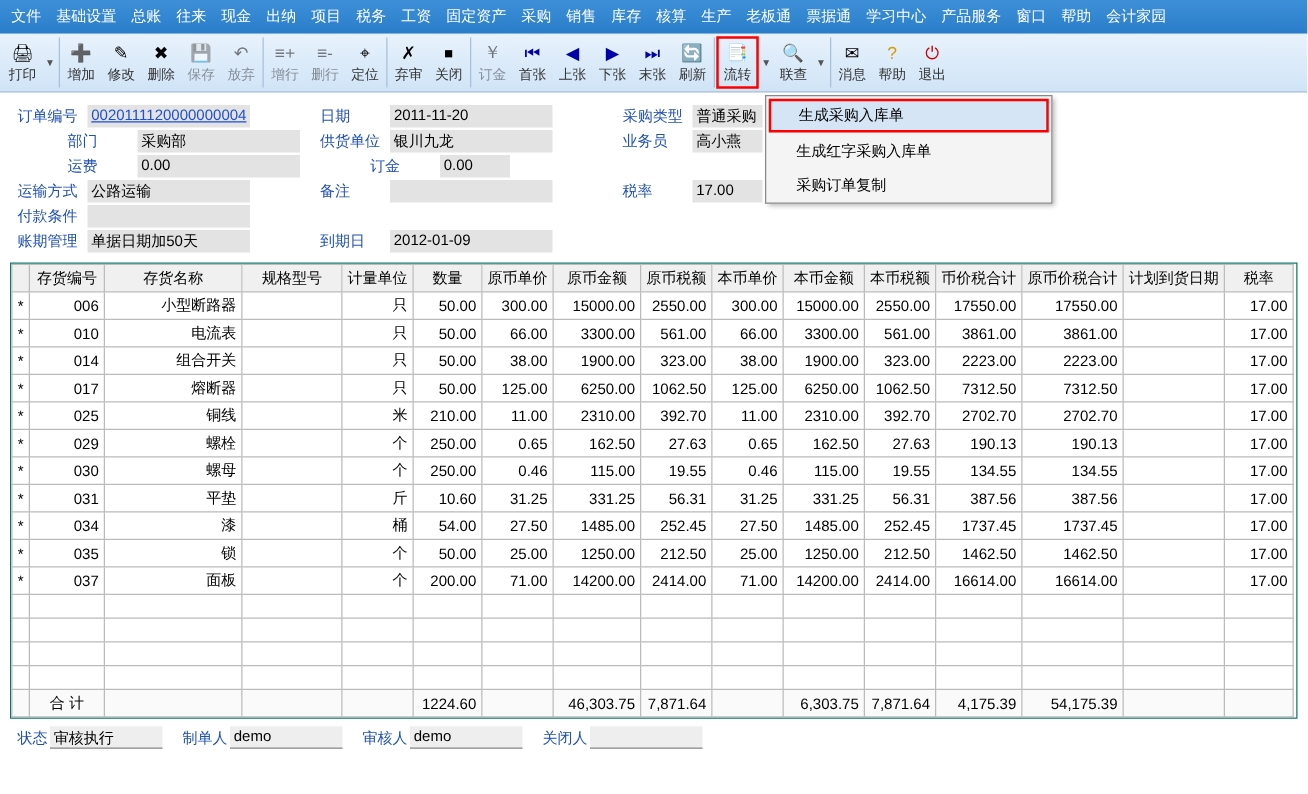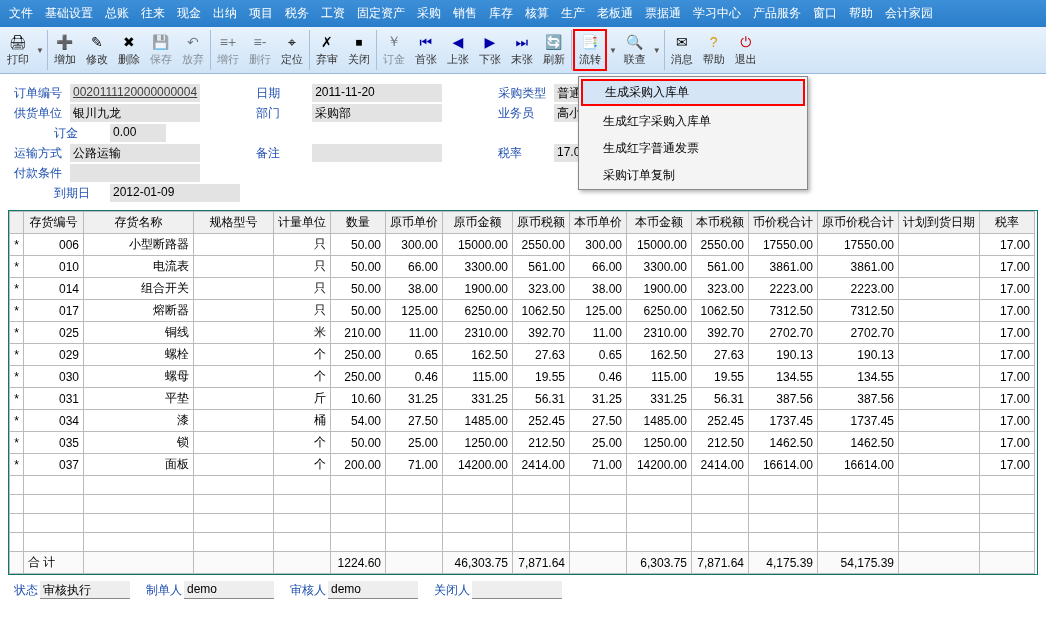--- a/index.html
+++ b/index.html
@@ -11,31 +11,31 @@
 .tb-btn .ic { width: 18px; height: 18px; display: flex; align-items: center; justify-content: center; font-size: 14px; }
 .tb-btn .lbl { font-size: 11px; color: #333; margin-top: 1px; }
 .tb-sep { width: 1px; height: 40px; background: #a9c0da; margin: 0 1px; }
 .tb-arrow { font-size: 8px; color: #555; padding: 0 2px; cursor: pointer; }
 .liuzhuan-highlight { border: 2px solid red !important; }
 .form-area { padding: 10px 14px 6px 14px; position: relative; }
 .form-row { display: flex; align-items: center; margin-bottom: 2px; }
 .fld { display: flex; align-items: center; margin-right: 16px; }
 .fld-label { color: #2050b0; min-width: 52px; text-align: left; margin-right: 4px; font-family: Liberation Serif, serif; }
 .fld-val { background: #e3e3e3; color: #000; min-width: 130px; height: 18px; padding: 1px 3px; border: none; }
-.fld-val.blue-text { color: #404040; text-decoration: underline; }
-.dropdown-menu { position: absolute; left: 578px; top: 76px; width: 230px; background: #f4f4f4; border: 1px solid #888; box-shadow: 2px 2px 4px rgba(0,0,0,0.3); z-index: 100; }
+.fld-val.blue-text { color: #1d4ed8; text-decoration: underline; }
+.dropdown-menu { position: absolute; left: 612px; top: 76px; width: 230px; background: #f4f4f4; border: 1px solid #888; box-shadow: 2px 2px 4px rgba(0,0,0,0.3); z-index: 100; }
 .dropdown-menu .mi { padding: 5px 24px; cursor: pointer; }
 .dropdown-menu .mi.highlighted { background: #d6e5f5; border: 2px solid red; margin: 2px; padding: 3px 22px; }
 .table-area { margin: 0 8px; border: 1px solid #0f766e; overflow-x: auto; }
 table { border-collapse: collapse; table-layout: fixed; }
 th, td { border: 1px solid #bbb; padding: 2px 4px; height: 19px; overflow: hidden; white-space: nowrap; text-overflow: ellipsis; }
 th { background: #f0f0f0; text-align: center; font-weight: normal; }
 td { text-align: right; }
 td.l { text-align: right; }
-td.c { text-align: left; }
+td.c { text-align: center; }
 .star-col { width: 14px; text-align: center; }
 .total-row td { background: #fafafa; }
 .status-bar { display: flex; align-items: center; padding: 6px 14px; }
 .status-bar .fld-label { min-width: auto; margin-right: 2px; }
 .status-bar .fld-val { min-width: 90px; background: #eee; border-bottom: 1px solid #888; }
 </style>
 </head>
 <body>
 
 <div class="menubar">
@@ -159,54 +159,57 @@
     </div>
   <div class="tb-btn">
       <span class="ic" style="color:#c00">⏻</span>
       <span class="lbl">退出</span>
     </div>
 </div>
 
 <div class="dropdown-menu">
   <div class="mi highlighted">生成采购入库单</div>
   <div class="mi">生成红字采购入库单</div>
-  <div class="mi">生成红字普通发票</div>
   <div class="mi">采购订单复制</div>
 </div>
 
 <div class="form-area">
   <div class="form-row">
     <div class="fld">
         <span class="fld-label">订单编号</span>
         <span class="fld-val blue-text">0020111120000000004</span>
       </div>
     <div class="fld" style="margin-left:40px">
         <span class="fld-label">日期</span>
         <span class="fld-val">2011-11-20</span>
       </div>
     <div class="fld" style="margin-left:40px">
         <span class="fld-label">采购类型</span>
         <span class="fld-val" style="min-width:56px">普通采购</span>
       </div>
   </div>
   <div class="form-row">
+    <div class="fld" style="margin-left:40px">
+        <span class="fld-label">部门</span>
+        <span class="fld-val">采购部</span>
+      </div>
     <div class="fld">
         <span class="fld-label">供货单位</span>
         <span class="fld-val">银川九龙</span>
       </div>
     <div class="fld" style="margin-left:40px">
-        <span class="fld-label">部门</span>
-        <span class="fld-val">采购部</span>
-      </div>
-    <div class="fld" style="margin-left:40px">
         <span class="fld-label">业务员</span>
         <span class="fld-val" style="min-width:56px">高小燕</span>
       </div>
   </div>
   <div class="form-row">
+    <div class="fld" style="margin-left:40px">
+        <span class="fld-label">运费</span>
+        <span class="fld-val">0.00</span>
+      </div>
     <div class="fld" style="margin-left:40px">
         <span class="fld-label">订金</span>
         <span class="fld-val" style="min-width:56px">0.00</span>
       </div>
   </div>
   <div class="form-row">
     <div class="fld">
         <span class="fld-label">运输方式</span>
         <span class="fld-val">公路运输</span>
       </div>
@@ -219,20 +222,24 @@
         <span class="fld-val" style="min-width:56px">17.00</span>
       </div>
   </div>
   <div class="form-row">
     <div class="fld">
         <span class="fld-label">付款条件</span>
         <span class="fld-val"></span>
       </div>
   </div>
   <div class="form-row">
+    <div class="fld">
+        <span class="fld-label">账期管理</span>
+        <span class="fld-val">单据日期加50天</span>
+      </div>
     <div class="fld" style="margin-left:40px">
         <span class="fld-label">到期日</span>
         <span class="fld-val">2012-01-09</span>
       </div>
   </div>
 </div>
 
 <div class="table-area">
 <table>
 <colgroup>

